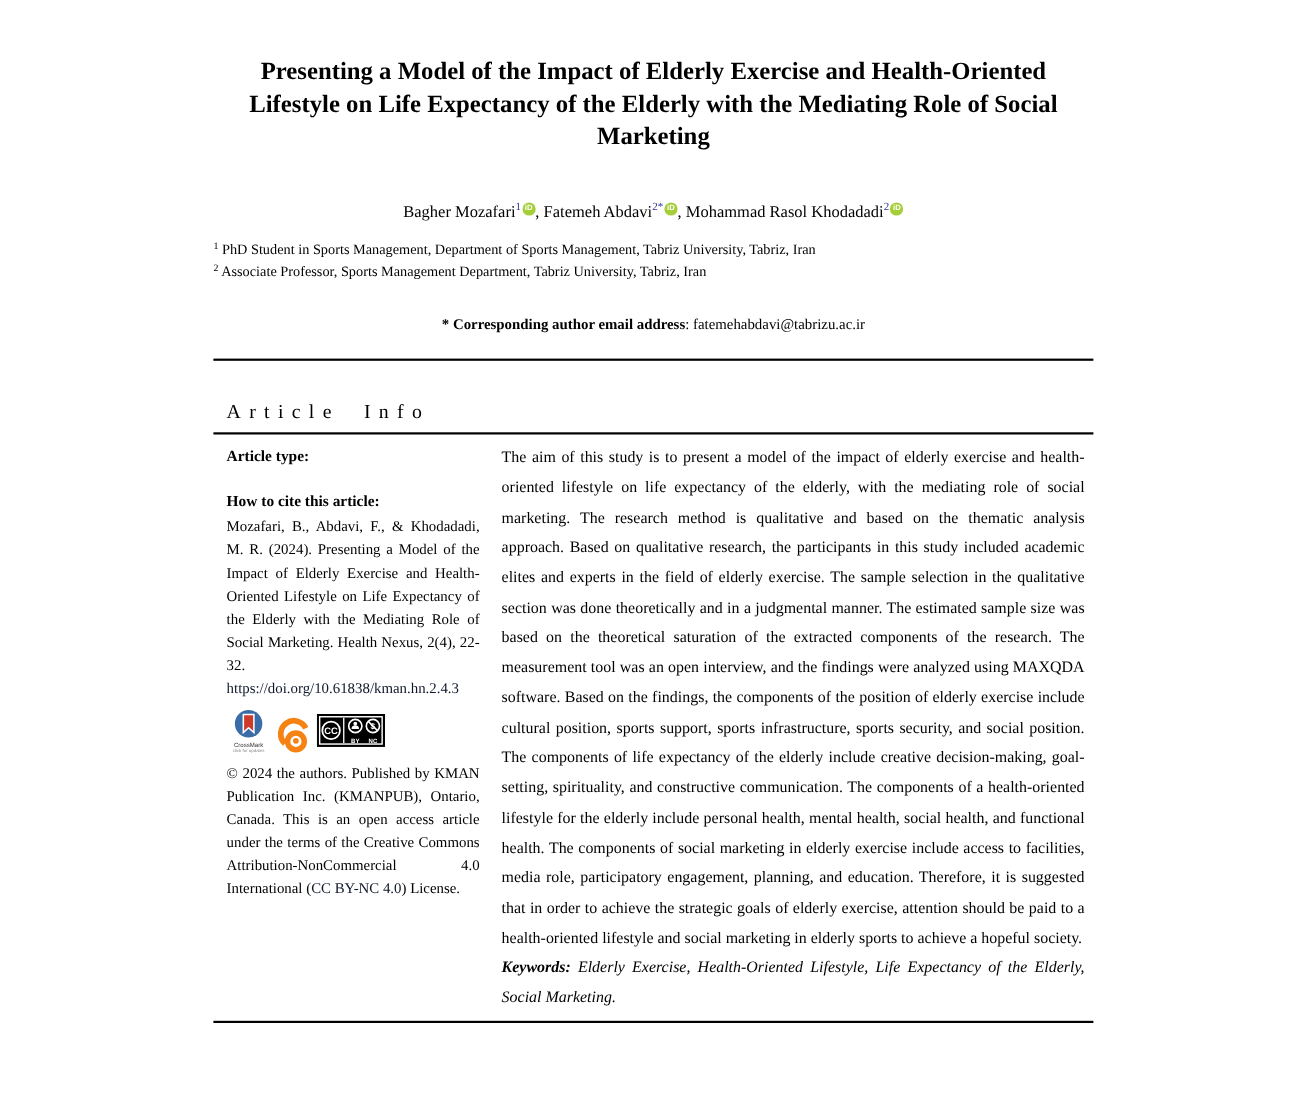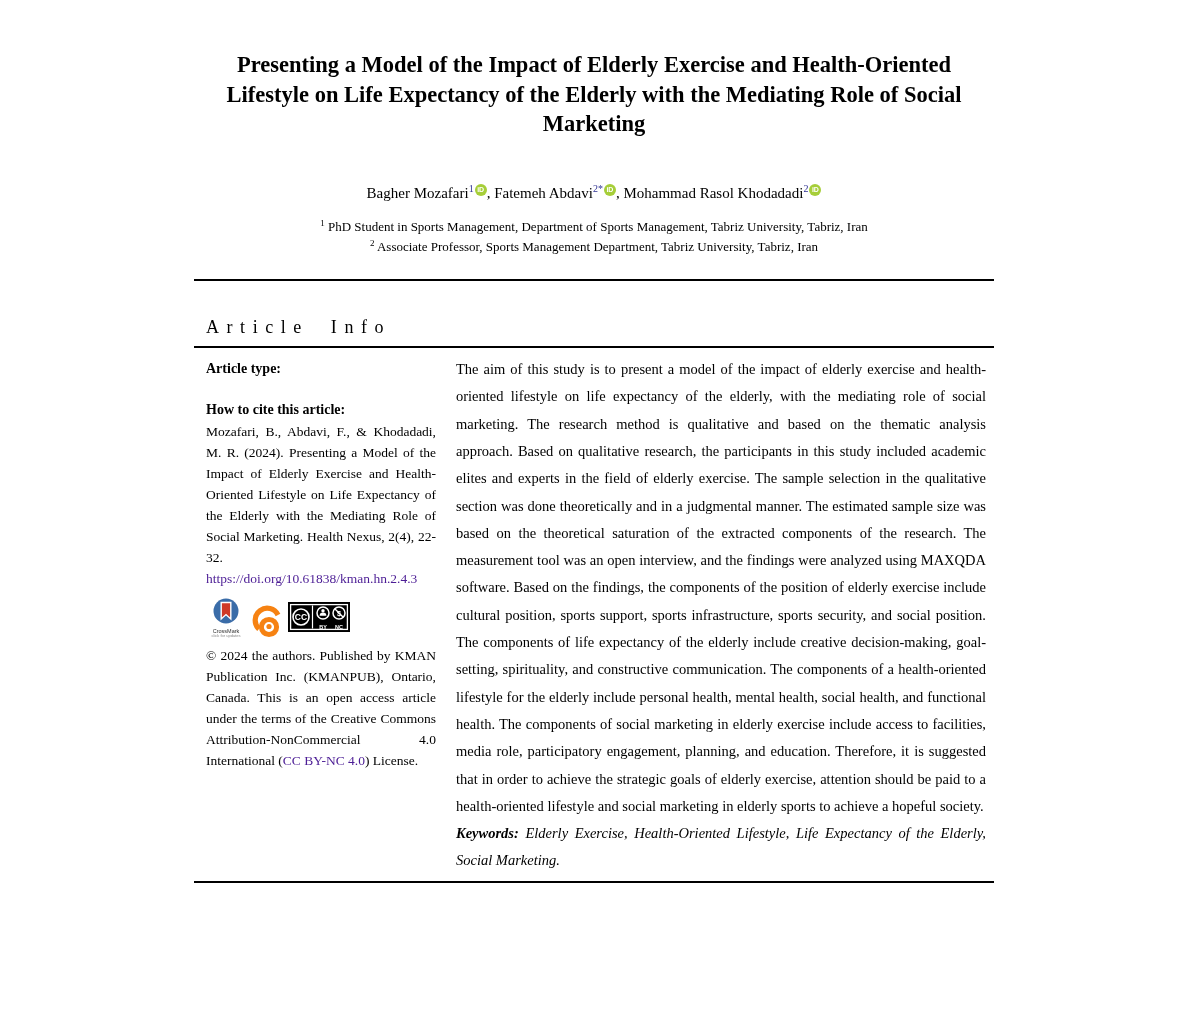--- a/index.html
+++ b/index.html
@@ -42,21 +42,20 @@
     font-size: 7px;
     font-weight: bold;
     line-height: 12px;
     text-align: center;
     vertical-align: super;
     margin-left: 1px;
   }
 
   .affils {
     margin-top: 15px;
-    text-align: center;
     font-size: 13px;
     line-height: 1.4;
   }
   .affils sup { font-size: 9px; }
 
   .corr {
     margin-top: 31px;
     text-align: center;
     font-size: 13.5px;
   }
@@ -86,21 +85,21 @@
   }
   .col-left { width: 230px; flex: 0 0 230px; font-size: 13.5px; line-height: 21px; }
   .col-right { flex: 1; font-size: 14.5px; }
 
   .atype-label, .cite-label { font-weight: bold; font-size: 14px; margin: 2px 0 0 0; }
   .atype { font-style: italic; margin: 1px 0 0 0; }
   .cite-label { margin-top: 20px; }
   .cite-text { margin: 1px 0 0 0; text-align: justify; }
   .jitalic { }
   a.doi-link, a.cc-link {
-    color: #4c1d95;
+    color: #0f172a;
     text-decoration: none;
     cursor: pointer;
   }
   .doi-line { margin: 0; }
 
   .logos {
     margin-top: 9px;
     display: flex;
     align-items: flex-start;
     gap: 3px;
@@ -128,20 +127,23 @@
 
   <div class="authors">
     <span><span>Bagher Mozafari</span><sup>1</sup><span class="orcid">iD</span><span>, </span></span><span><span>Fatemeh Abdavi</span><sup>2*</sup><span class="orcid">iD</span><span>, </span></span><span><span>Mohammad Rasol Khodadadi</span><sup>2</sup><span class="orcid">iD</span></span>
   </div>
 
   <div class="affils">
     <div><sup>1</sup><span> PhD Student in Sports Management, Department of Sports Management, Tabriz University, Tabriz, Iran</span></div>
     <div><sup>2</sup><span> Associate Professor, Sports Management Department, Tabriz University, Tabriz, Iran</span></div>
   </div>
 
+  <div class="corr">
+    <b>* Corresponding author email address</b><span>: </span><span>fatemehabdavi@tabrizu.ac.ir</span>
+  </div>
 
   <hr class="rule rule-top">
 
   <div class="headrow">
     <div class="hleft sect-head">Article Info</div>
   </div>
 
   <hr class="rule">
 
   <div class="cols">

